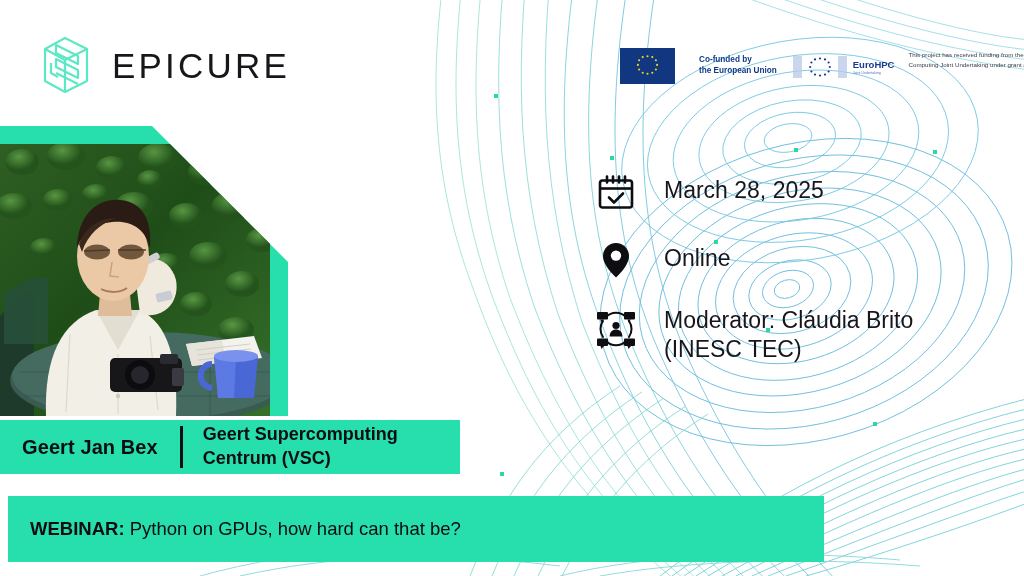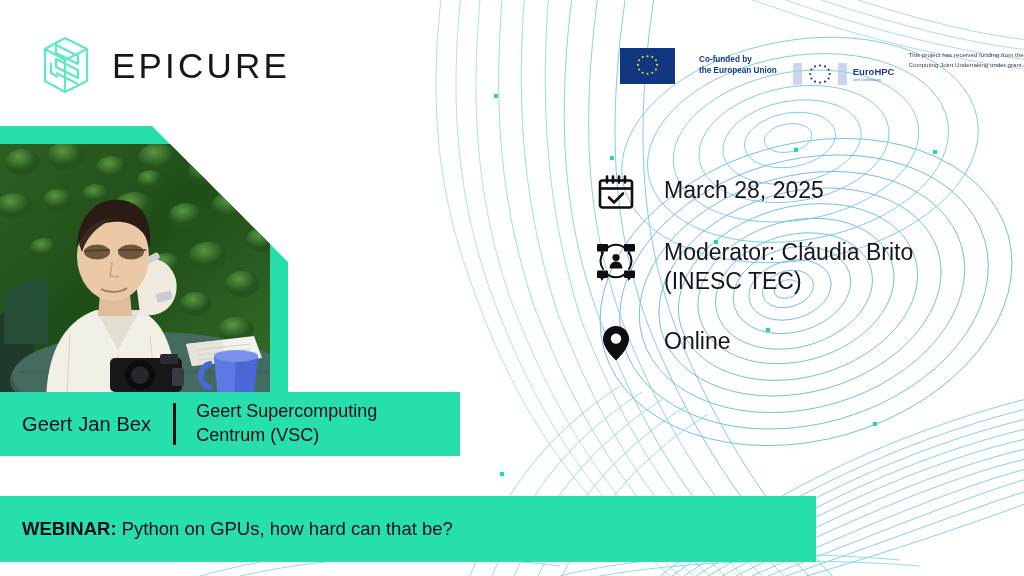--- a/index.html
+++ b/index.html
@@ -24,21 +24,21 @@
   }
 
   
   .funding { position:absolute; left:620px; top:48px; z-index:6; display:flex; align-items:flex-start; gap:14px; }
   .eu-flag-wrap { display:flex; align-items:center; gap:24px; }
   .eu-flag { width:55px; height:36px; display:block; }
   .eu-cofund {
     font-size:8.2px; font-weight:bold; color:#0e3a87; line-height:1.3;
     white-space:nowrap;
   }
-  .eurohpc-wrap { display:flex; align-items:center; gap:4px; margin-top:11px; }
+  .eurohpc-wrap { display:flex; align-items:center; gap:4px; margin-top:4px; }
   .eurohpc-stars { width:58px; height:31px; display:block; }
   .eurohpc-text { display:flex; flex-direction:column; }
   .eurohpc-name { font-size:9.5px; font-weight:bold; color:#1b3a8c; line-height:1; }
   .eurohpc-sub { font-size:3.6px; color:#5577bb; line-height:1.2; margin-top:1.5px; }
   .grant-text {
     font-size:6.2px; color:#3a3a48; line-height:1.62; width:192px; margin-top:2px;
   }
 
   
   .photo-panel {
@@ -47,33 +47,33 @@
     clip-path: polygon(0 0, 152px 0, 288px 136px, 288px 290px, 0 290px);
   }
   .photo-img {
     position:absolute; left:0px; top:18px; width:270px; height:272px;
     overflow:hidden;
   }
   .photo-svg { width:270px; height:272px; display:block; }
 
   
   .speaker-bar {
-    position:absolute; left:0px; top:392px; width:460px; height:64px; z-index:6;
-    background:#27dfad; display:flex; align-items:center;
+    position:absolute; left:0px; top:420px; width:460px; height:54px; z-index:6;
+    background:#27dfad; display:flex; align-items:center;font-weight:bold;
   }
   .speaker-name {
     font-size:20px; color:#0d0d12; padding-left:22px; white-space:nowrap;
     letter-spacing:0.1px;
   }
   .speaker-div { width:3px; height:42px; background:#0d0d12; margin:0 20px 0 22px; }
   .speaker-aff { font-size:18px; color:#0d0d12; line-height:1.32; max-width:250px; }
 
   
   .title-bar {
-    position:absolute; left:0px; top:496px; width:816px; height:66px; z-index:6;
+    position:absolute; left:8px; top:496px; width:816px; height:66px; z-index:6;
     background:#27dfad; display:flex; align-items:center;
   }
   .title-text { font-size:18.5px; color:#0d0d12; padding-left:22px; white-space:nowrap; }
   .title-text b { font-weight:bold; }
 
   
   .details { position:absolute; left:596px; top:170px; z-index:6; }
   .detail-row { display:flex; align-items:flex-start; margin-bottom:24px; }
   .detail-row:last-child { margin-bottom:0; }
   .detail-icon { width:44px; min-width:44px; height:44px; display:flex; align-items:center; justify-content:flex-start; }
@@ -389,20 +389,30 @@
             <path d="M4,16.5 L36,16.5"></path>
             <path d="M11,4.5 L11,10.5 M17,4.5 L17,10.5 M23,4.5 L23,10.5 M29,4.5 L29,10.5" stroke-linecap="round"></path>
             <path d="M13,25.5 L18,30.5 L27,21.5" stroke-linecap="round" stroke-linejoin="round"></path>
           </g>
         </svg>
       </div>
       <div class="detail-text">March 28, 2025</div>
     </div>
 
 
+    <div class="detail-row row-location">
+      <div class="detail-icon">
+        <svg width="40" height="40" viewBox="0 0 40 40">
+          <path d="M20,3 C12.8,3 7,8.8 7,16 C7,26 20,37.5 20,37.5 C20,37.5 33,26 33,16 C33,8.8 27.2,3 20,3 Z" fill="#0d0d12"></path>
+          <circle cx="20" cy="15.6" r="5.2" fill="#ffffff"></circle>
+        </svg>
+      </div>
+      <div class="detail-text">Online</div>
+    </div>
+
     <div class="detail-row row-moderator">
       <div class="detail-icon">
         <svg width="40" height="40" viewBox="0 0 40 40">
           <g fill="none" stroke="#0d0d12" stroke-width="2">
             <path d="M10,8 A14,14 0 0 1 30,8" stroke-linecap="round"></path>
             <path d="M30,32 A14,14 0 0 1 10,32" stroke-linecap="round"></path>
             <path d="M7,12 A14,14 0 0 0 7,28" stroke-linecap="round"></path>
             <path d="M33,12 A14,14 0 0 1 33,28" stroke-linecap="round"></path>
           </g>
           <g fill="#0d0d12">
@@ -418,24 +428,14 @@
           <g fill="#0d0d12">
             <circle cx="20" cy="16.5" r="3.6"></circle>
             <path d="M13.6,27.5 C13.6,22.6 16.5,20.4 20,20.4 C23.5,20.4 26.4,22.6 26.4,27.5 Z"></path>
           </g>
         </svg>
       </div>
       <div class="detail-text">Moderator: Cláudia Brito
 (INESC TEC)</div>
     </div>
 
-    <div class="detail-row row-location">
-      <div class="detail-icon">
-        <svg width="40" height="40" viewBox="0 0 40 40">
-          <path d="M20,3 C12.8,3 7,8.8 7,16 C7,26 20,37.5 20,37.5 C20,37.5 33,26 33,16 C33,8.8 27.2,3 20,3 Z" fill="#0d0d12"></path>
-          <circle cx="20" cy="15.6" r="5.2" fill="#ffffff"></circle>
-        </svg>
-      </div>
-      <div class="detail-text">Online</div>
-    </div>
-
   </div>
 </div>
 
 </body></html>

